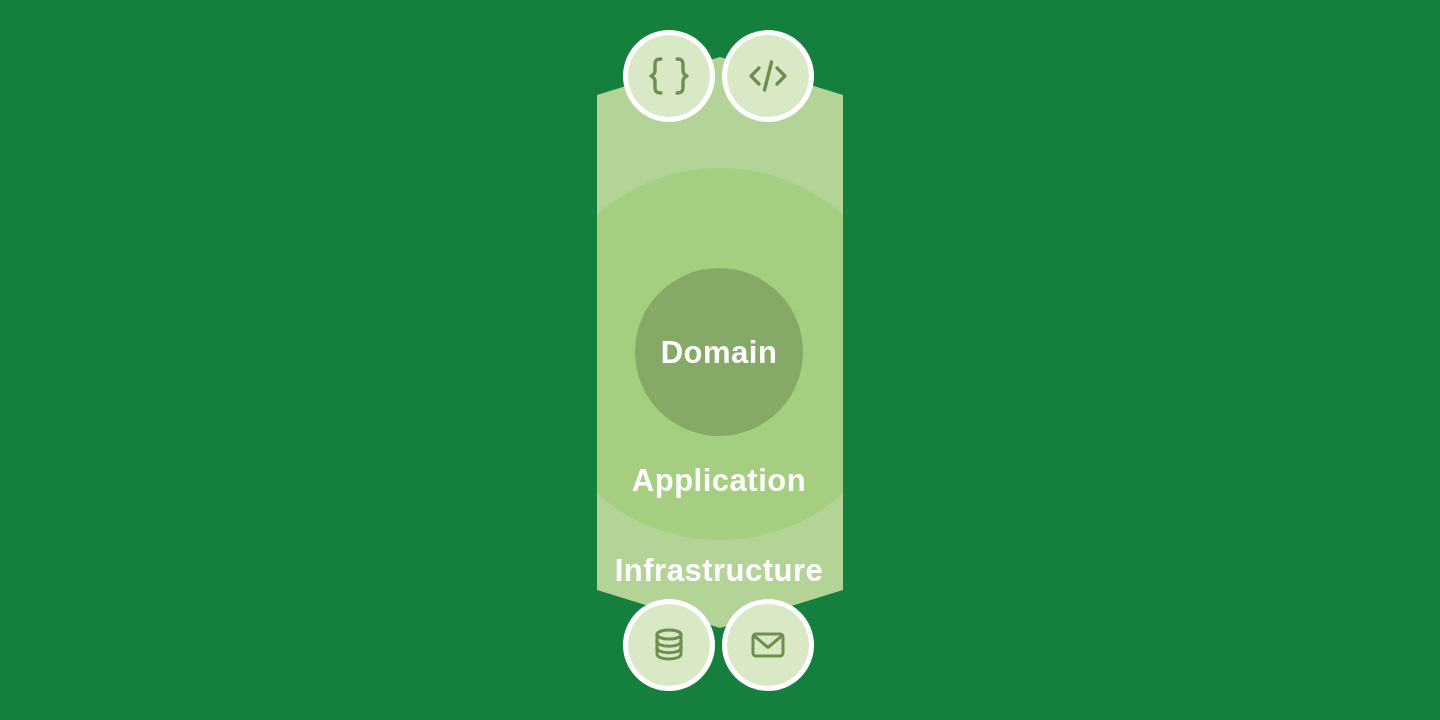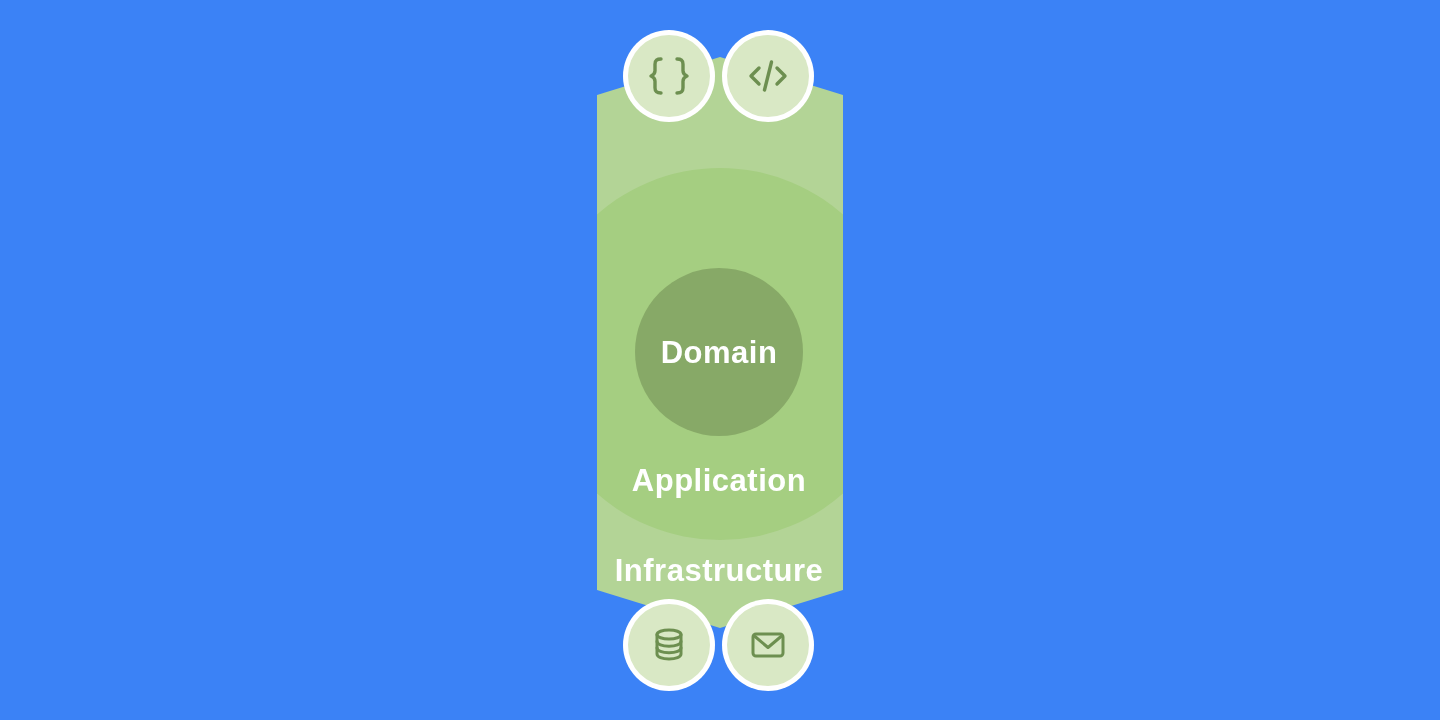--- a/index.html
+++ b/index.html
@@ -1,20 +1,20 @@
 <!DOCTYPE html>
 <html><head>
 <meta charset="utf-8">
 <style>
   html, body { margin: 0; padding: 0; background: #ffffff; }
   .stage {
     position: relative;
     width: 1440px;
     height: 720px;
-    background: #3b82f6;
+    background: #15803d;
     overflow: hidden;
     font-family: "Liberation Sans", sans-serif;
   }
   svg { display: block; }
   .layer-label {
     font-family: "Liberation Sans", sans-serif;
     font-weight: 700;
     text-anchor: middle;
     letter-spacing: 0.5px;
   }

